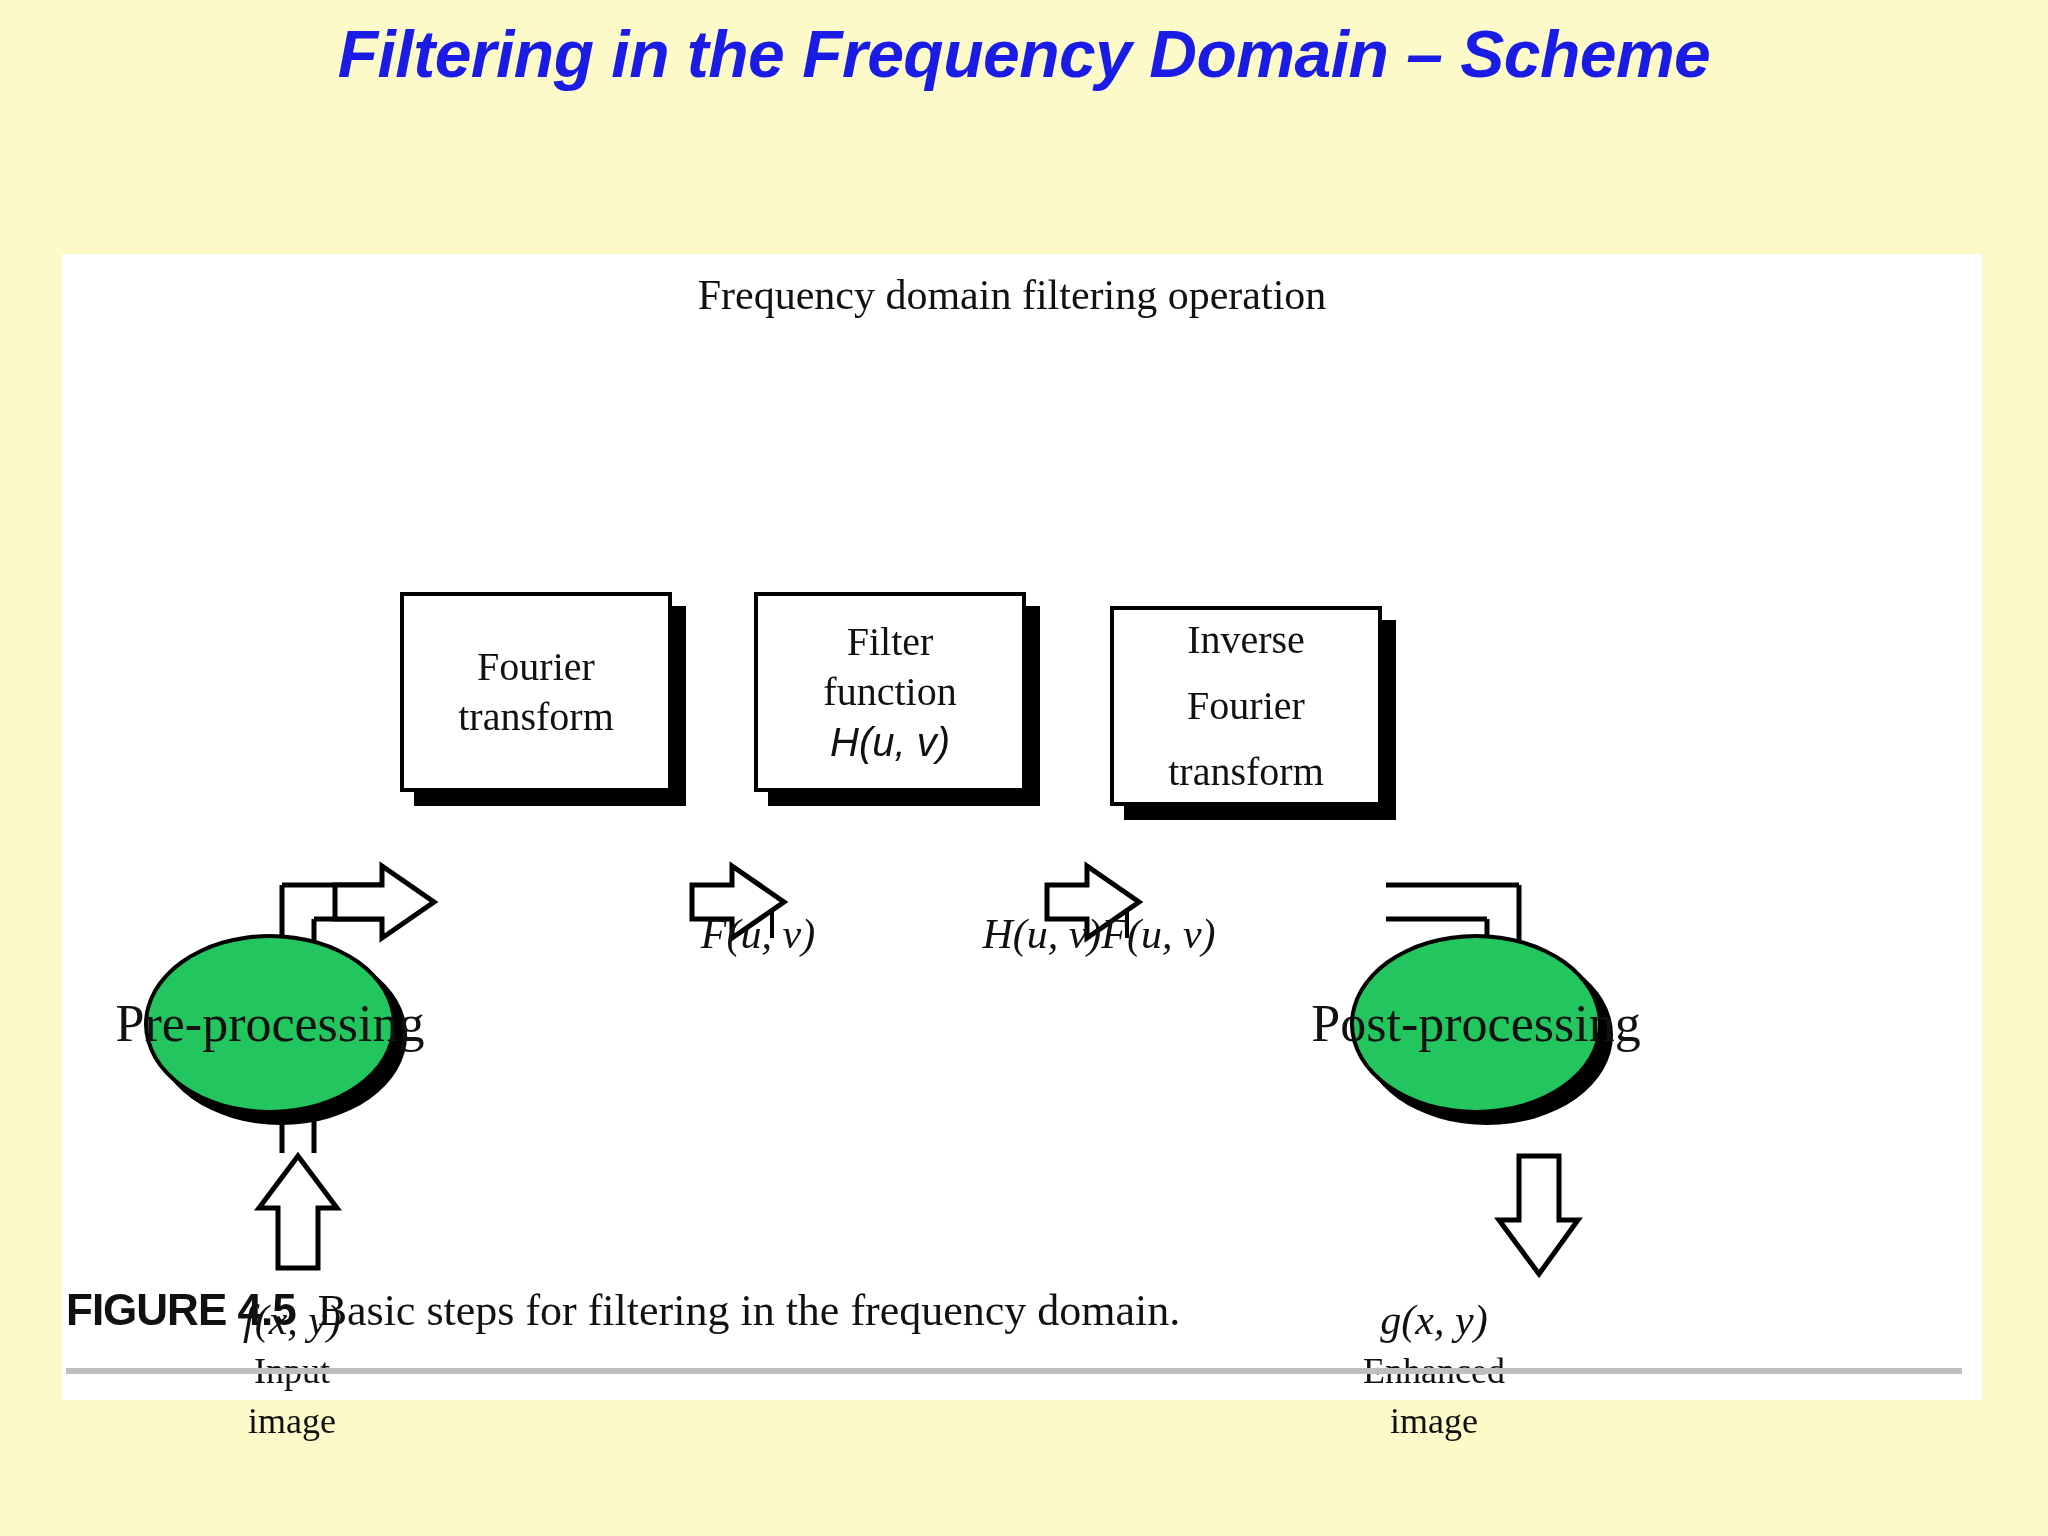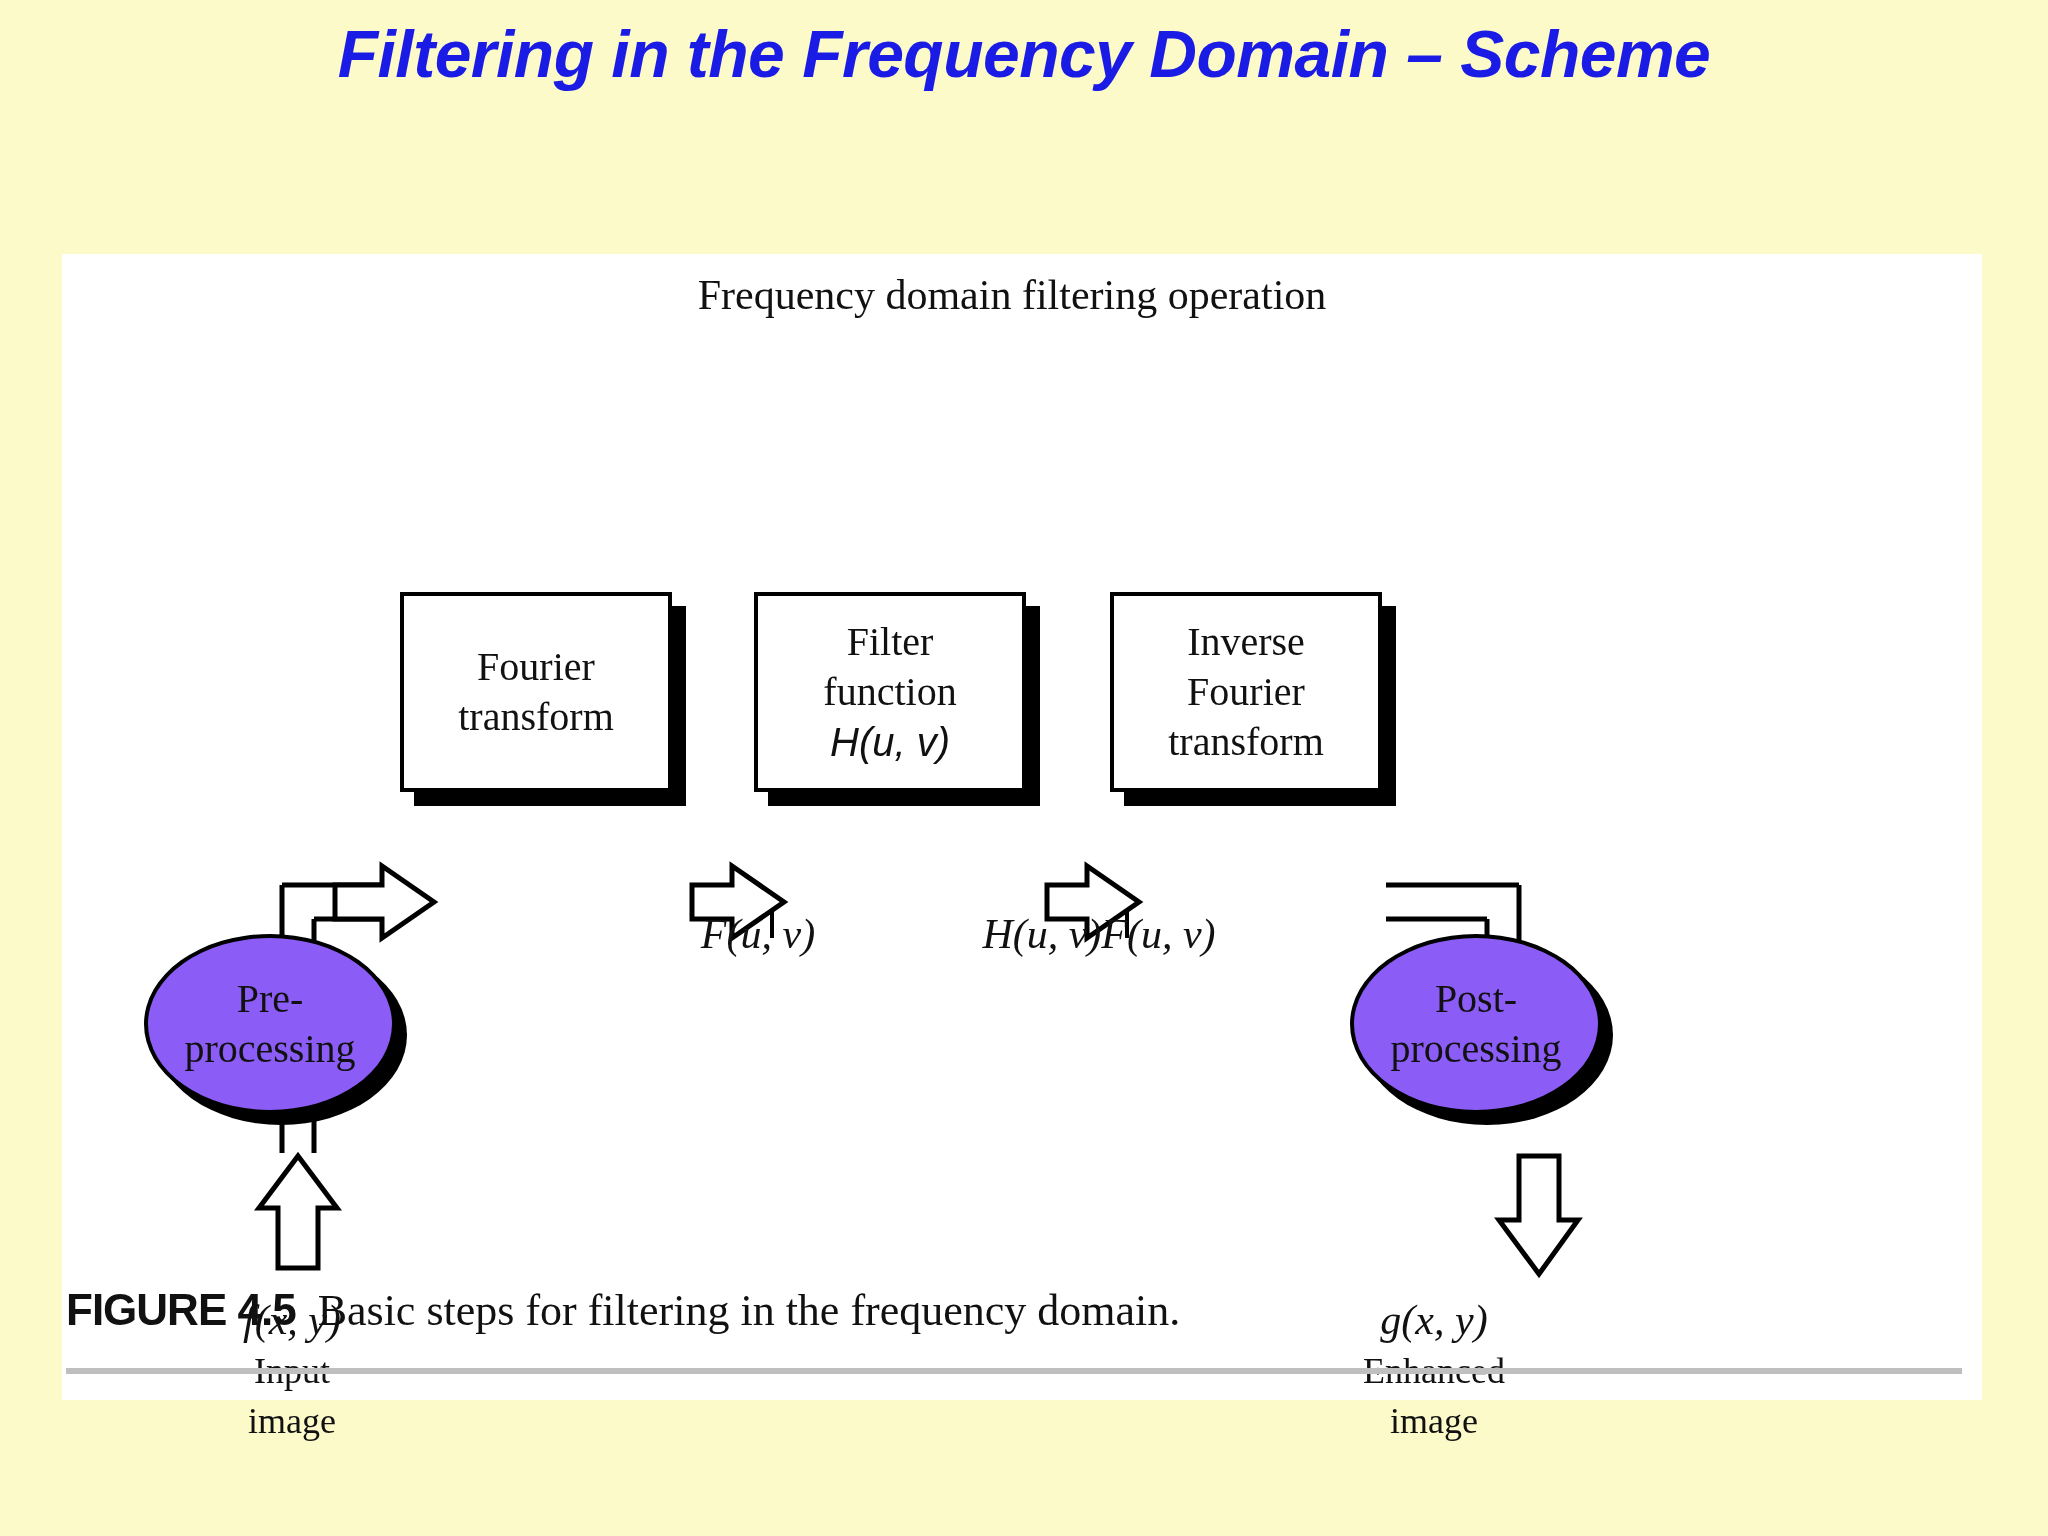--- a/index.html
+++ b/index.html
@@ -81,36 +81,35 @@
   }
   .proc-box .ln { display: block; white-space: nowrap; }
   .proc-box .mathln {
     font-family: Liberation Sans, sans-serif;
     font-style: italic;
     white-space: nowrap;
   }
 
   #box-ft    { left: 338px; top: 338px; width: 272px; height: 200px; }
   #box-filt  { left: 692px; top: 338px; width: 272px; height: 200px; }
-  #box-ift   { left: 1048px; top: 338px; width: 272px; height: 200px; }
+  #box-ift   { left: 1048px; top: 352px; width: 272px; height: 200px; gap: 16px; }
 
   
   .proc-ellipse {
     position: absolute;
-    background: #8b5cf6;
+    background: #22c55e;
     border: 4px solid #000000;
     border-radius: 50%;
     box-sizing: border-box;
     box-shadow: 11px 11px 0 0 #000000;
     display: flex;
-    flex-direction: column;
     align-items: center;
     justify-content: center;
     font-family: "Liberation Serif", serif;
-    font-size: 40px;
+    font-size: 52px;
     line-height: 50px;
     color: #111111;
     text-align: center;
   }
   .proc-ellipse .ln { display: block; white-space: nowrap; }
 
   #ell-pre  { left: 82px;  top: 680px; width: 252px; height: 180px; }
   #ell-post { left: 1288px; top: 680px; width: 252px; height: 180px; }
 
   

